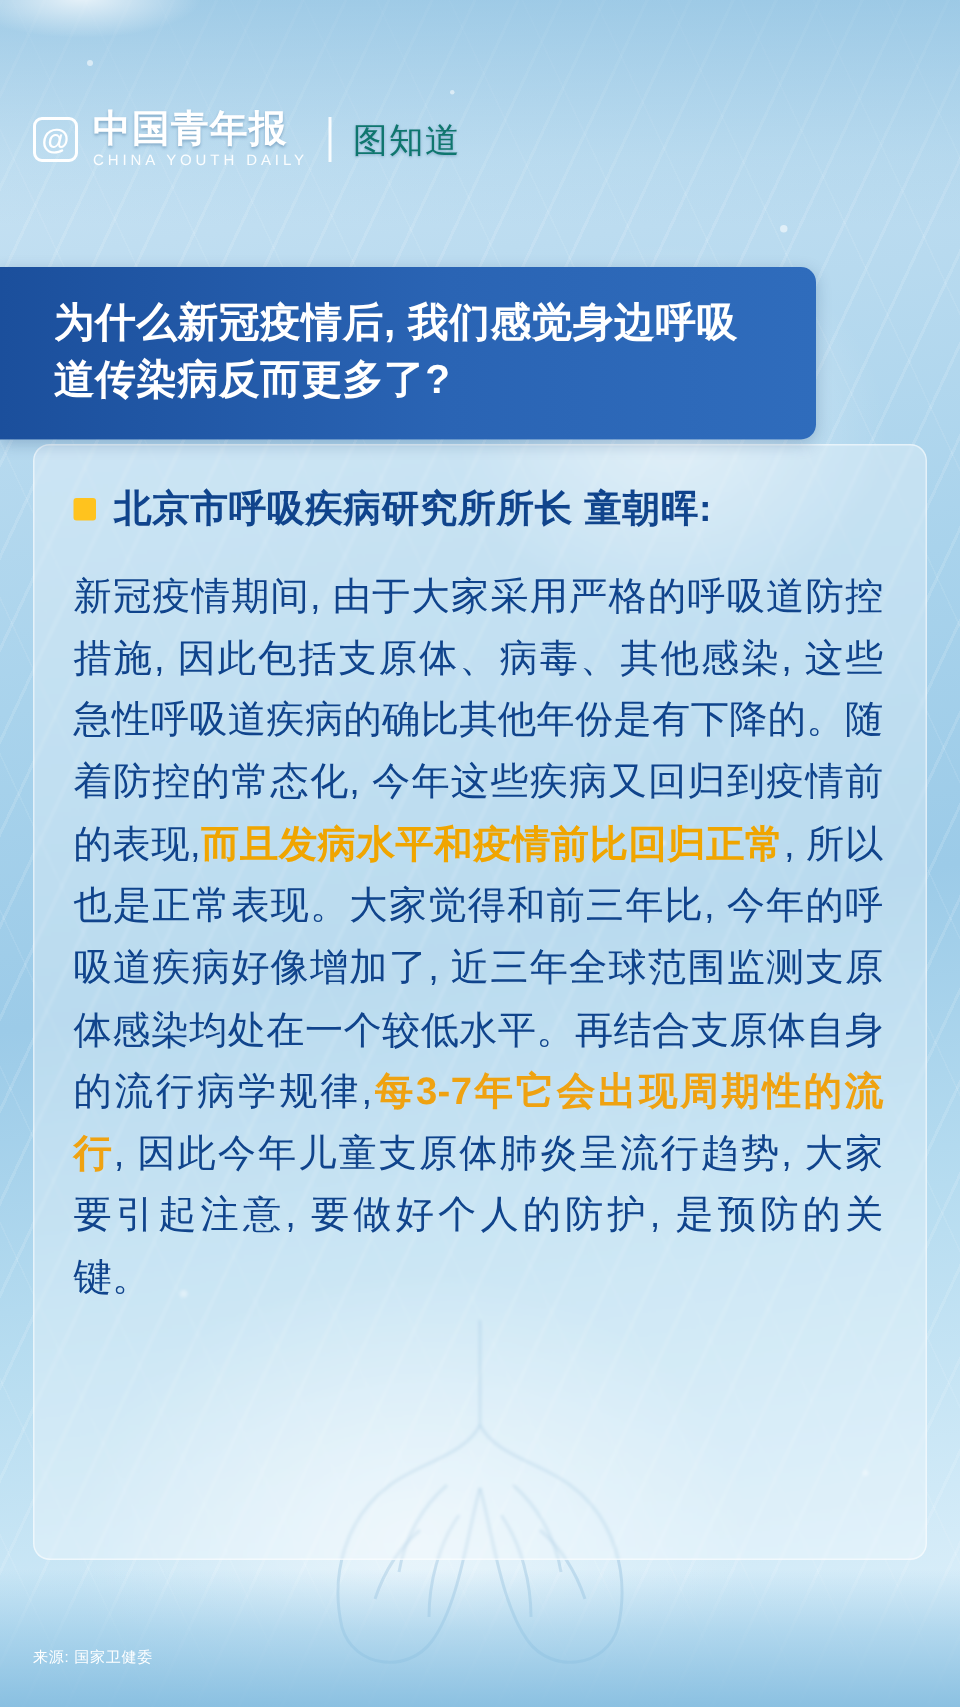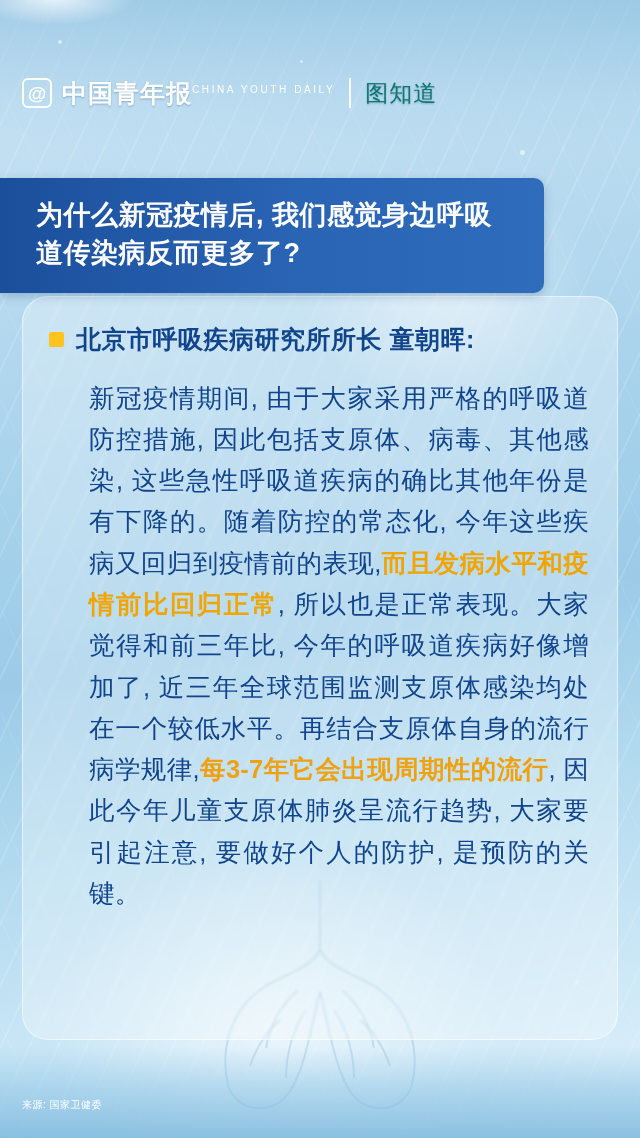--- a/index.html
+++ b/index.html
@@ -84,38 +84,37 @@
   .question-text {
     color:#ffffff; font-size:27px; font-weight:bold; line-height:1.42;
     letter-spacing:.5px;
   }
 
   
   .card {
     position:absolute; left:22px; top:296px; width:596px; height:744px; z-index:4;
     background: rgba(255,255,255,0.30);
     border:1px solid rgba(255,255,255,0.55);
-    border-radius:26px;
+    border-radius:11px;
     backdrop-filter: blur(1px);
     padding: 26px 28px 26px 26px;
   }
   .speaker-row { display:flex; align-items:flex-start; }
   .speaker-bullet {
     width:15px; height:15px; background:#ffc31e; flex:none; margin:9px 12px 0 0;
     border-radius:2px;
   }
   .speaker-name {
     color:#10448c; font-size:25px; font-weight:bold; line-height:1.3;
     letter-spacing:.5px;
   }
   .body-text {
     margin-top:22px;
     color:#10448c; font-size:25.5px; line-height:1.62; letter-spacing:.2px;
     text-align:justify;
-    margin-left:40px;
   }
   .hl { color:#f0a500; font-weight:bold; }
   .hl-y { color:#efa211; font-weight:bold; }
 
   
   .footer {
     position:absolute; left:22px; bottom:26px; z-index:6;
     color:#ffffff; font-size:10px; letter-spacing:.5px;
   }
 </style>
@@ -152,21 +151,21 @@
 <div class="snow" style="left:520px; top:150px; width:5px; height:5px;"></div>
 <div class="snow" style="left:300px; top:60px; width:3px; height:3px;"></div>
 <div class="snow" style="left:440px; top:560px; width:4px; height:4px; opacity:.45;"></div>
 <div class="snow" style="left:120px; top:860px; width:5px; height:5px; opacity:.4;"></div>
 <div class="snow" style="left:575px; top:980px; width:4px; height:4px; opacity:.4;"></div>
 
 <div class="header">
   <div class="logo-mark">
       <span>@</span>
     </div>
-  <div style="display:flex; flex-direction:row;">
+  <div style="display:flex; flex-direction:column;">
     <div class="logo-cn">中国青年报</div>
     <div class="logo-en">CHINA YOUTH DAILY</div>
   </div>
   <div class="logo-divider"></div>
   <div class="logo-sub">图知道</div>
 </div>
 
 <div class="question-band">
   <div class="question-text">为什么新冠疫情后, 我们感觉身边呼吸道传染病反而更多了?</div>
 </div>

